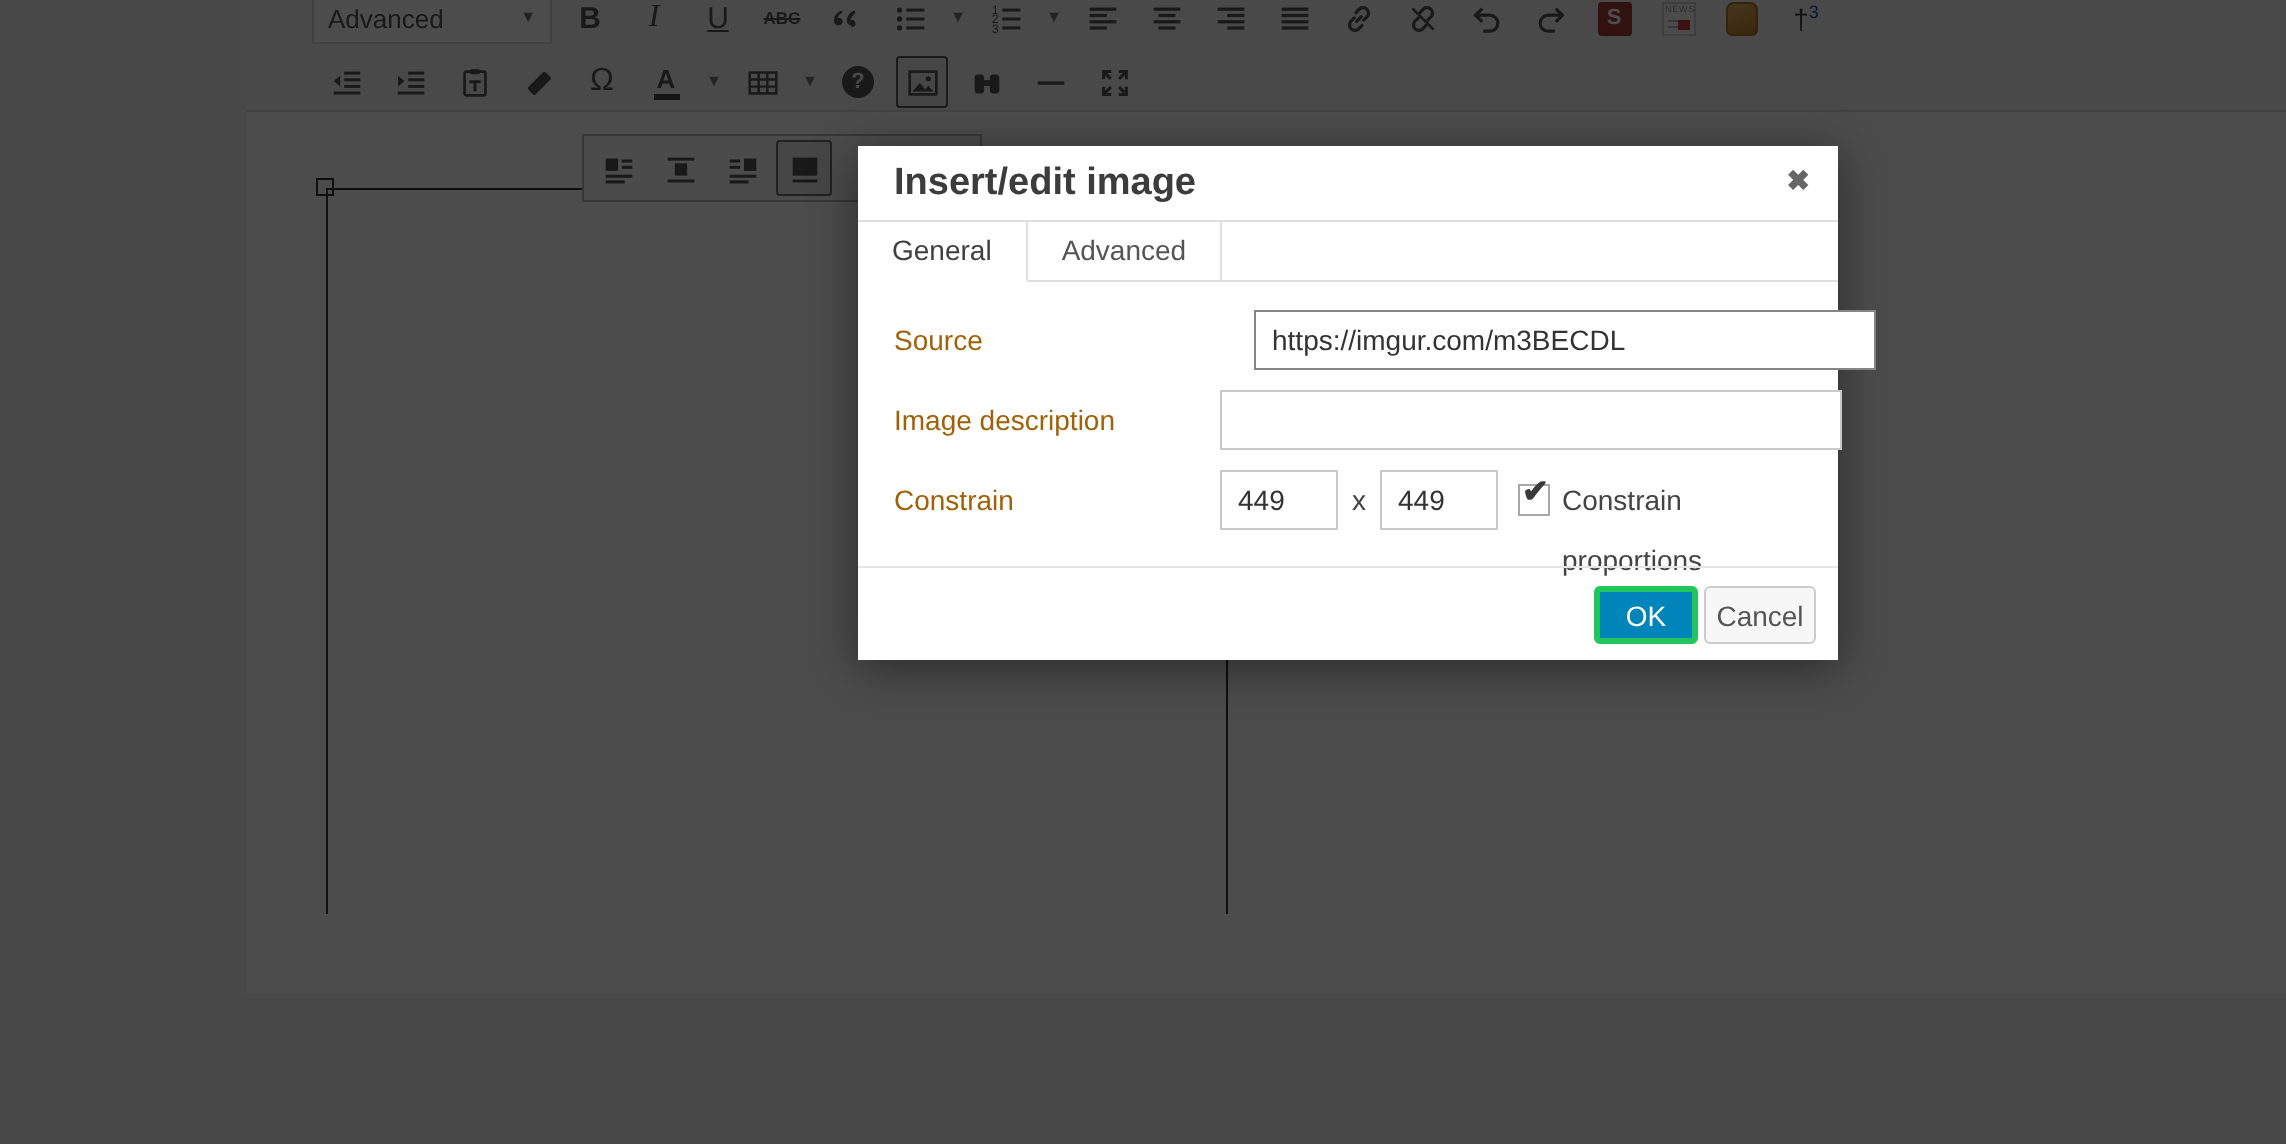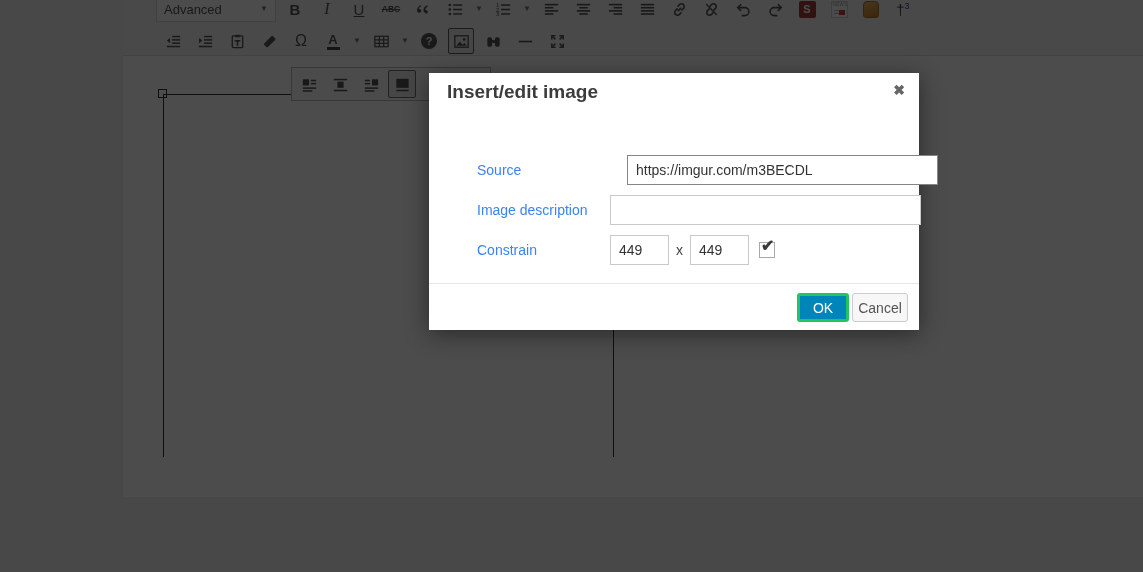--- a/index.html
+++ b/index.html
@@ -69,21 +69,21 @@
             box-shadow:0 4px 22px rgba(0,0,0,0.45); }
   .dlg-title { position:absolute; left:18px; top:8px; font-size:19px; font-weight:bold; color:#3c3c3c; }
   .dlg-close { position:absolute; right:14px; top:9px; font-size:14px; font-weight:bold; color:#666; cursor:pointer; }
   .dlg-tabs { position:absolute; left:0; top:37px; width:100%; height:31px; border-top:1px solid #dfdfdf; display:flex; }
   .dlg-tab { padding:0 17px; line-height:29px; font-size:14px; color:#555; border-right:1px solid #dfdfdf;
              border-bottom:1px solid #dfdfdf; cursor:pointer; background:#fff; }
   .dlg-tab.active { border-bottom:1px solid #fff; color:#404040; }
   .dlg-tab-filler { flex:1; border-bottom:1px solid #dfdfdf; }
   .frow { position:absolute; left:18px; width:454px; height:30px; }
   .frow-source { top:82px; } .frow-desc { top:122px; } .frow-dims { top:162px; }
-  .flabel { display:inline-block; font-size:14px; color:#3b82f6; line-height:30px;margin-left:30px; }
+  .flabel { display:inline-block; font-size:14px; color:#a16207; line-height:30px; }
   .finput { position:absolute; top:0; height:30px; border:1px solid #c9c9c9; padding:0 8px;
             font-size:14px; color:#333; font-family:"Liberation Sans", sans-serif; background:#fff; outline:none; }
   .in-source { left:180px; width:311px; border-color:#858585; }
   .in-desc { left:163px; width:311px; }
   .in-w { left:163px; width:59px; }
   .in-h { left:243px; width:59px; }
   .dim-x { position:absolute; left:229px; top:0; font-size:14px; color:#444; line-height:30px; }
   .chk { position:absolute; left:312px; top:7px; width:16px; height:16px; background:#fff;
          border:1px solid #a8a8a8; cursor:pointer; }
   .chk .tick { position:absolute; left:1px; top:-7px; font-size:16px; font-weight:bold; color:#3a3a3a; }
@@ -361,39 +361,45 @@
     </div>
 
   </div>
 
   <div class="overlay"></div>
 
   <div class="dialog">
     <div class="dlg-title">Insert/edit image</div>
     <div class="dlg-close">✖</div>
 
+    <div class="dlg-tabs">
+      <div class="dlg-tab active">General</div>
+      <div class="dlg-tab">Advanced</div>
+      <div class="dlg-tab-filler"></div>
+    </div>
 
     <div class="frow frow-source">
       <span class="flabel">Source</span>
       <input class="finput in-source" type="text" value="https://imgur.com/m3BECDL" style="">
     </div>
 
     <div class="frow frow-desc">
       <span class="flabel">Image description</span>
       <input class="finput in-desc" type="text" value="" style="">
     </div>
 
     <div class="frow frow-dims">
       <span class="flabel">Constrain</span>
       <input class="finput in-w" type="text" value="449" style="">
       <span class="dim-x">x</span>
       <input class="finput in-h" type="text" value="449" style="">
       <span class="chk">
         <span class="tick">✔</span>
       </span>
+      <span class="chk-label">Constrain proportions</span>
     </div>
 
     <div class="dlg-footer">
       <button class="btn btn-ok">OK</button>
       <button class="btn btn-cancel">Cancel</button>
     </div>
   </div>
 
 </div>
 

